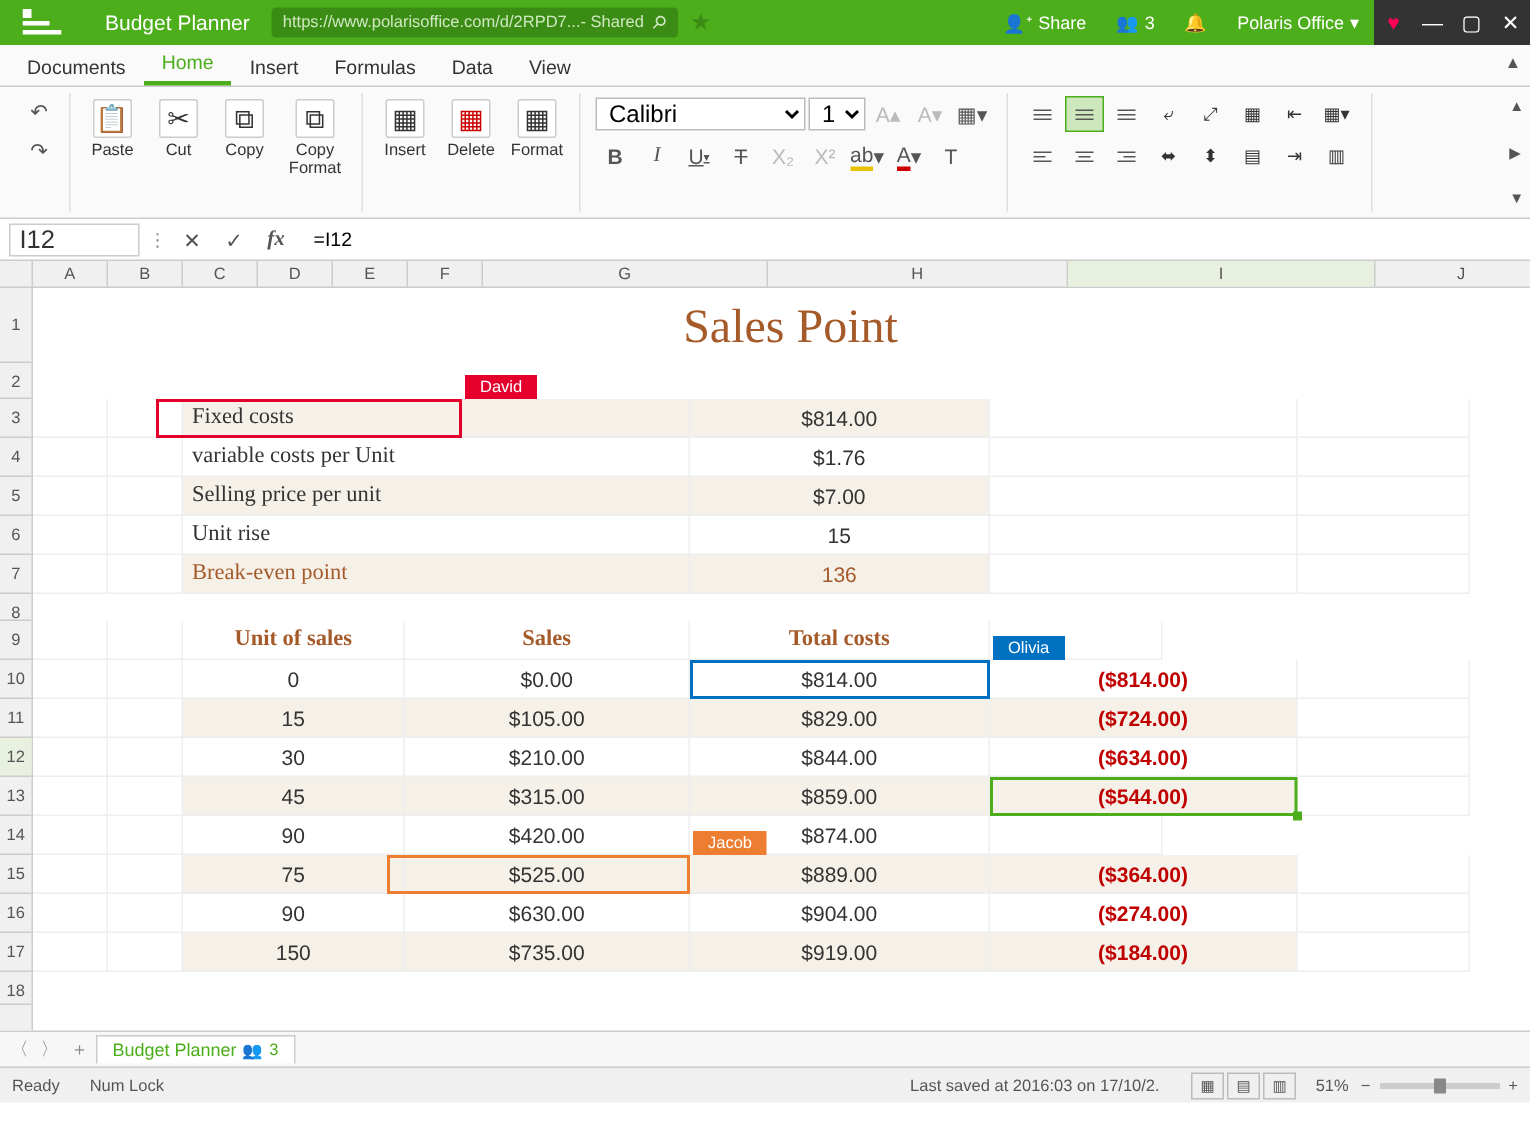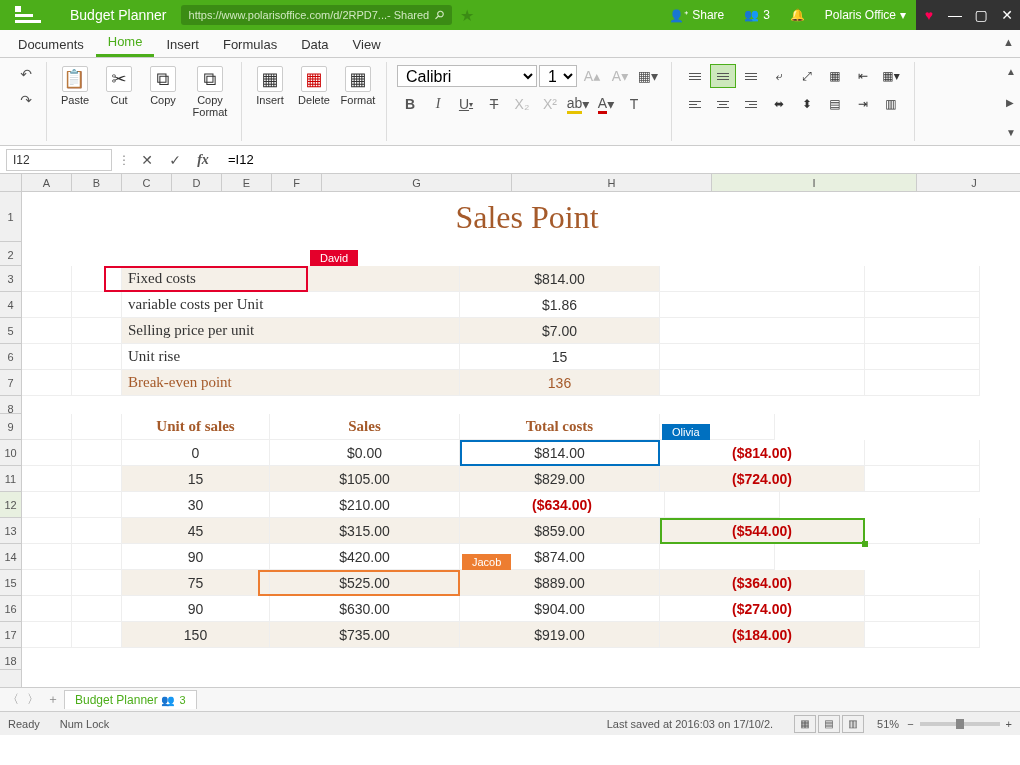--- a/index.html
+++ b/index.html
@@ -42,21 +42,21 @@
 .alignrow { display:flex; gap:2px;}
 .alignbtn { width:26px; height:24px; display:flex; flex-direction:column; justify-content:center; align-items:center; gap:2px; border:1px solid transparent; cursor:pointer;}
 .alignbtn.active { background:#cde8bc; border:1px solid #4CAE1A;}
 .bars3 { display:flex; flex-direction:column; gap:2px; }
 .bars3 span { display:block; height:1px; background:#555; width:12px;}
 
 .ribbon-arrow { position:absolute; right:4px; display:flex; flex-direction:column; justify-content:space-between; height:80px; padding:4px 0; font-size:10px; color:#555;}
 
 
 .fbar { height:28px; border-bottom:1px solid #ccc; display:flex; align-items:center; padding:0 6px; gap:6px;}
-.cellref-box { width:106px; height:22px; border:1px solid #ccc; padding:0 6px; display:flex; align-items:center; font-size:12px;}
+.cellref-box { width:87px; height:22px; border:1px solid #ccc; padding:0 6px; display:flex; font-size:17px;}
 .fbar .fbtn { width:22px; height:22px; display:flex; align-items:center; justify-content:center; color:#555; cursor:pointer; font-size:14px;}
 .fbar .fx { font-style:italic; font-weight:bold; color:#555; font-family:serif;}
 .formula-input { flex:1; height:22px; border:none; padding:0 8px; font-size:13px; outline:none; }
 
 
 .sheet-wrap { position:relative; height:513px; display:flex; }
 .rowhdrs { width:22px; background:#f0f0f0; border-right:1px solid #ccc; flex-shrink:0;}
 .sheet-main { flex:1; position:relative; }
 .colhdrs { height:18px; display:flex; background:#f0f0f0; border-bottom:1px solid #ccc;}
 .ch { border-right:1px solid #ccc; text-align:center; font-size:11px; color:#555; line-height:18px;}
@@ -346,21 +346,21 @@
               <div class="cell cB"></div>
               <div class="cell lbl band" style="width:338px">Fixed costs</div>
               <div class="cell val band cH" style="width:200px">$814.00</div>
               <div class="cell cI"></div>
               <div class="cell cJ"></div>
             </div>
           <div class="row">
               <div class="cell cA"></div>
               <div class="cell cB"></div>
               <div class="cell lbl" style="width:338px">variable costs per Unit</div>
-              <div class="cell val cH" style="width:200px">$1.86</div>
+              <div class="cell val cH" style="width:200px">$1.76</div>
               <div class="cell cI"></div>
               <div class="cell cJ"></div>
             </div>
           <div class="row">
               <div class="cell cA"></div>
               <div class="cell cB"></div>
               <div class="cell lbl band" style="width:338px">Selling price per unit</div>
               <div class="cell val band cH" style="width:200px">$7.00</div>
               <div class="cell cI"></div>
               <div class="cell cJ"></div>
@@ -412,20 +412,21 @@
                 <div class="cell num band cG">$105.00</div>
                 <div class="cell num band cH">$829.00</div>
                 <div class="cell num neg band cI">($724.00)</div>
                 <div class="cell cJ"></div>
               </div>
               <div class="row">
                 <div class="cell cA"></div>
                 <div class="cell cB"></div>
                 <div class="cell num " style="width:148px">30</div>
                 <div class="cell num  cG">$210.00</div>
+                <div class="cell num  cH">$844.00</div>
                 <div class="cell num neg  cI">($634.00)</div>
                 <div class="cell cJ"></div>
               </div>
               <div class="row">
                 <div class="cell cA"></div>
                 <div class="cell cB"></div>
                 <div class="cell num band" style="width:148px">45</div>
                 <div class="cell num band cG">$315.00</div>
                 <div class="cell num band cH">$859.00</div>
                 <div class="cell num neg band cI">($544.00)</div>

